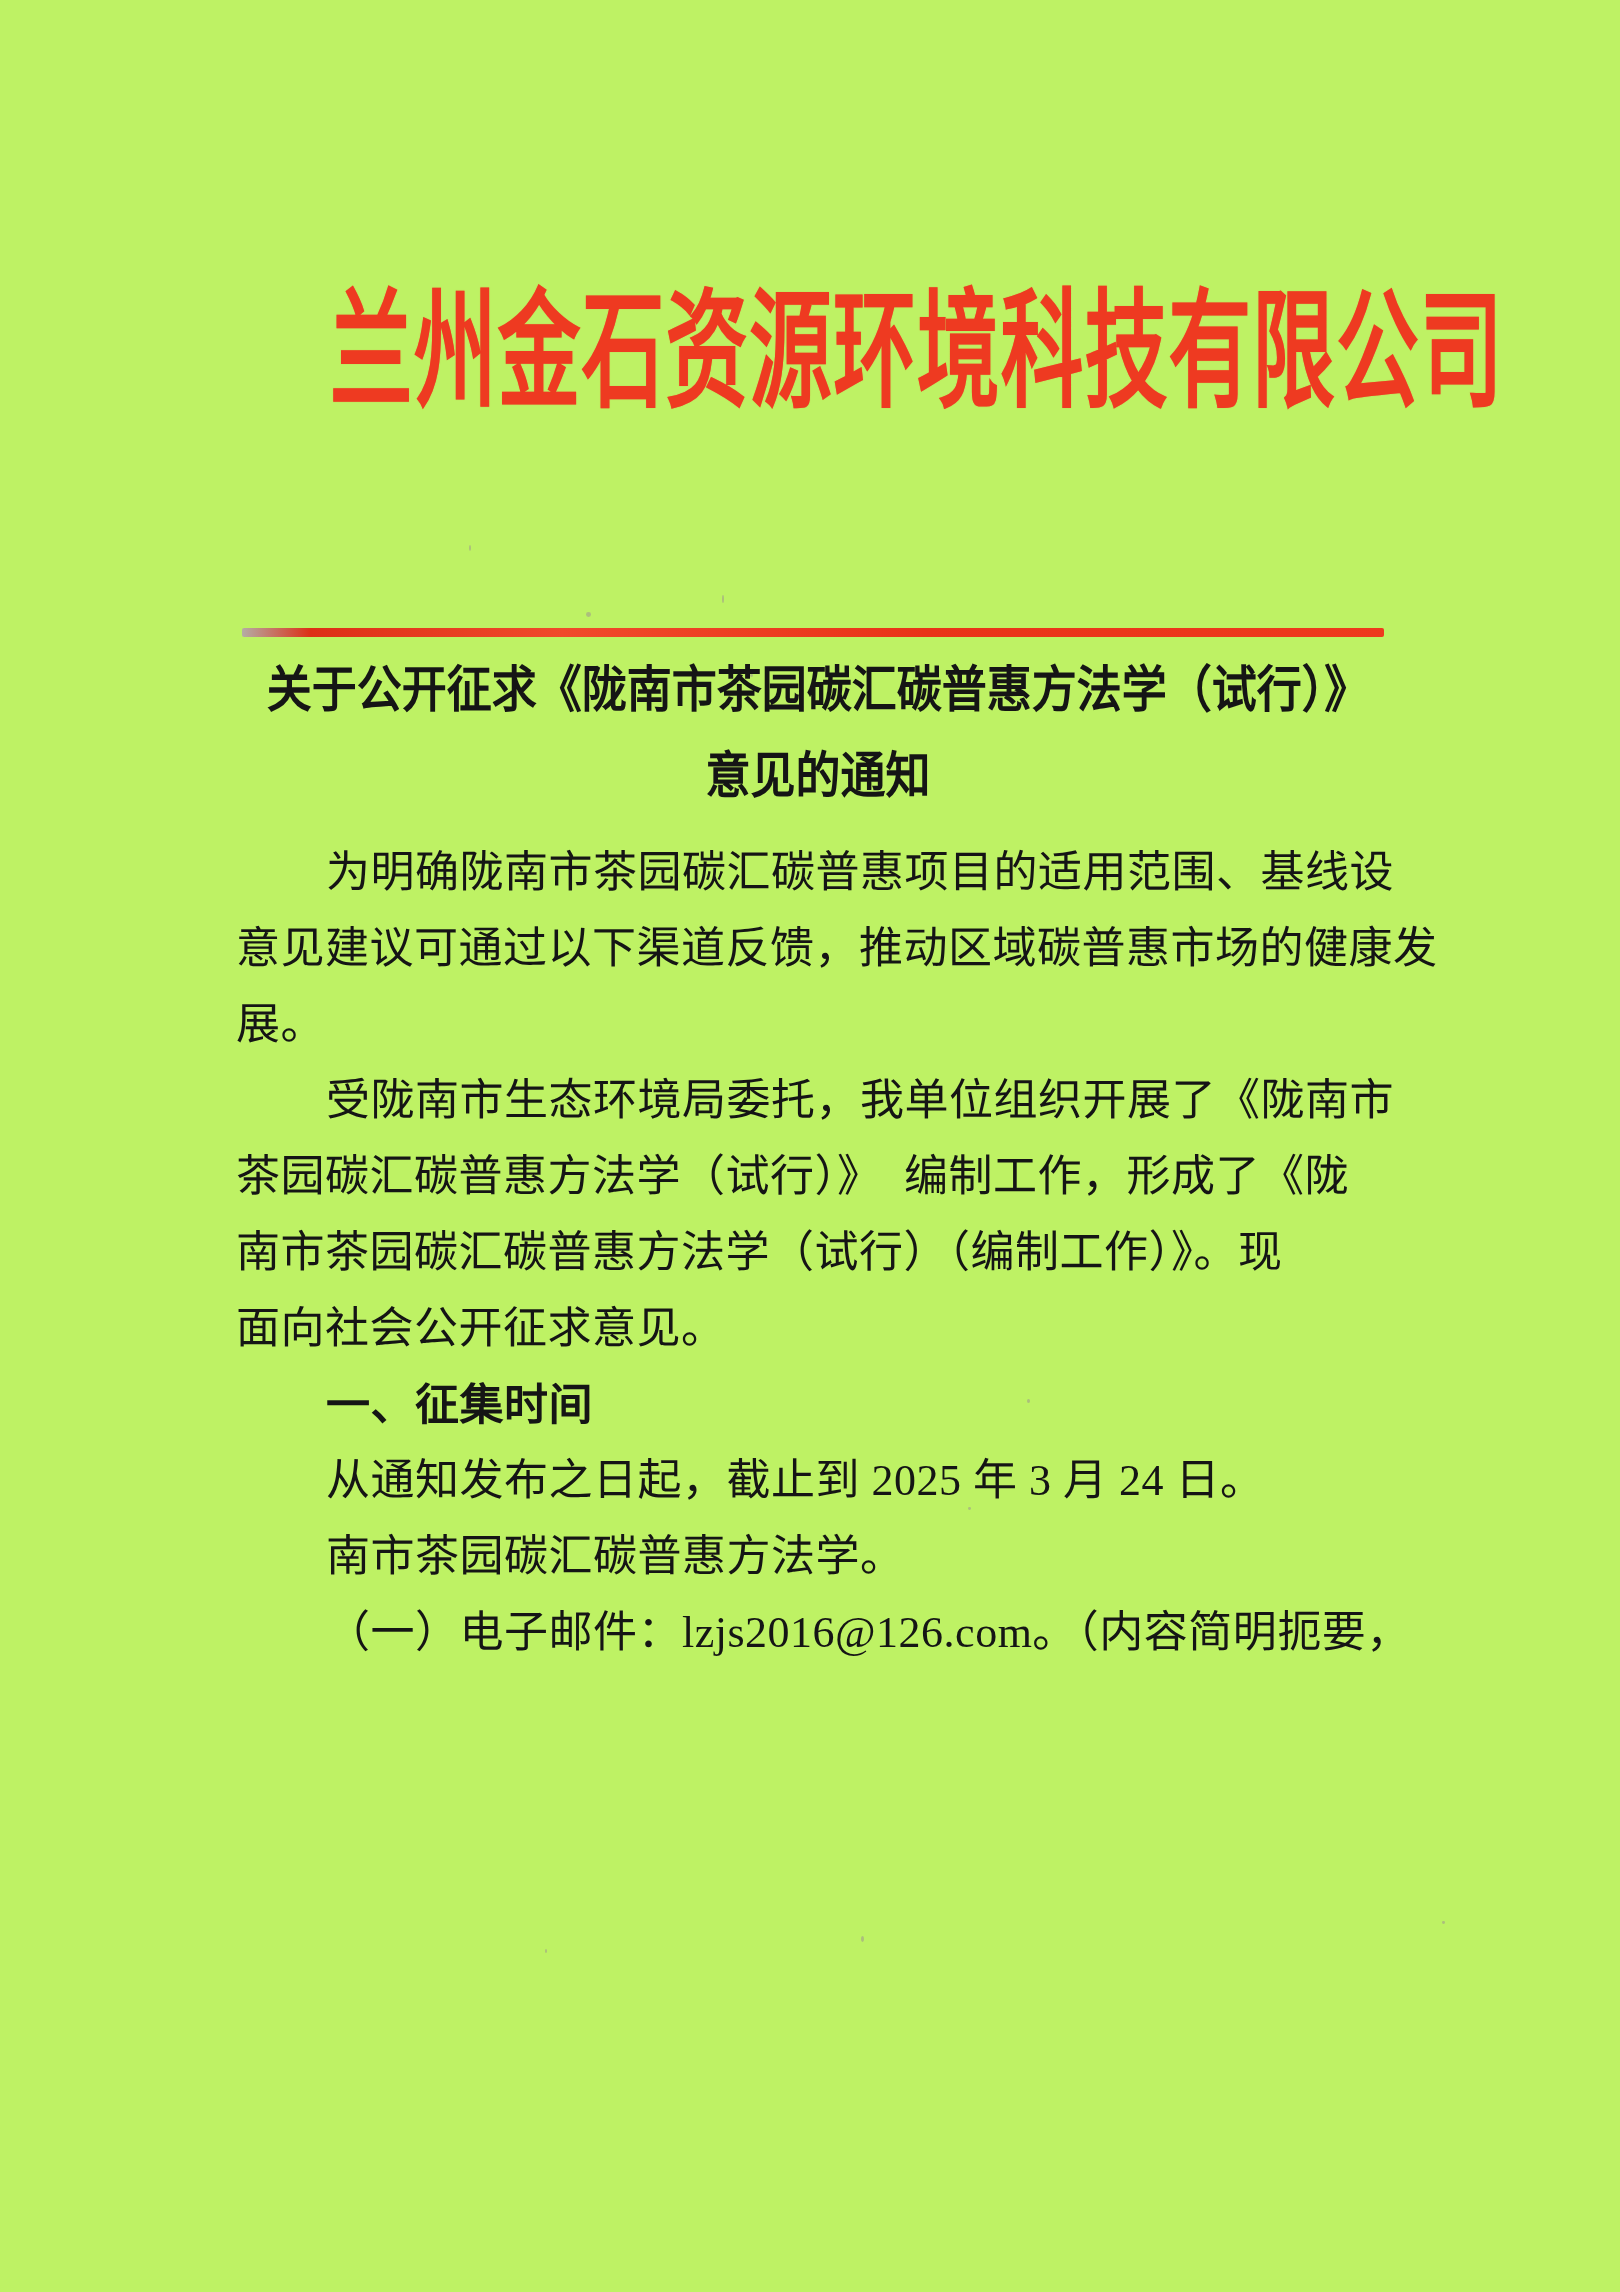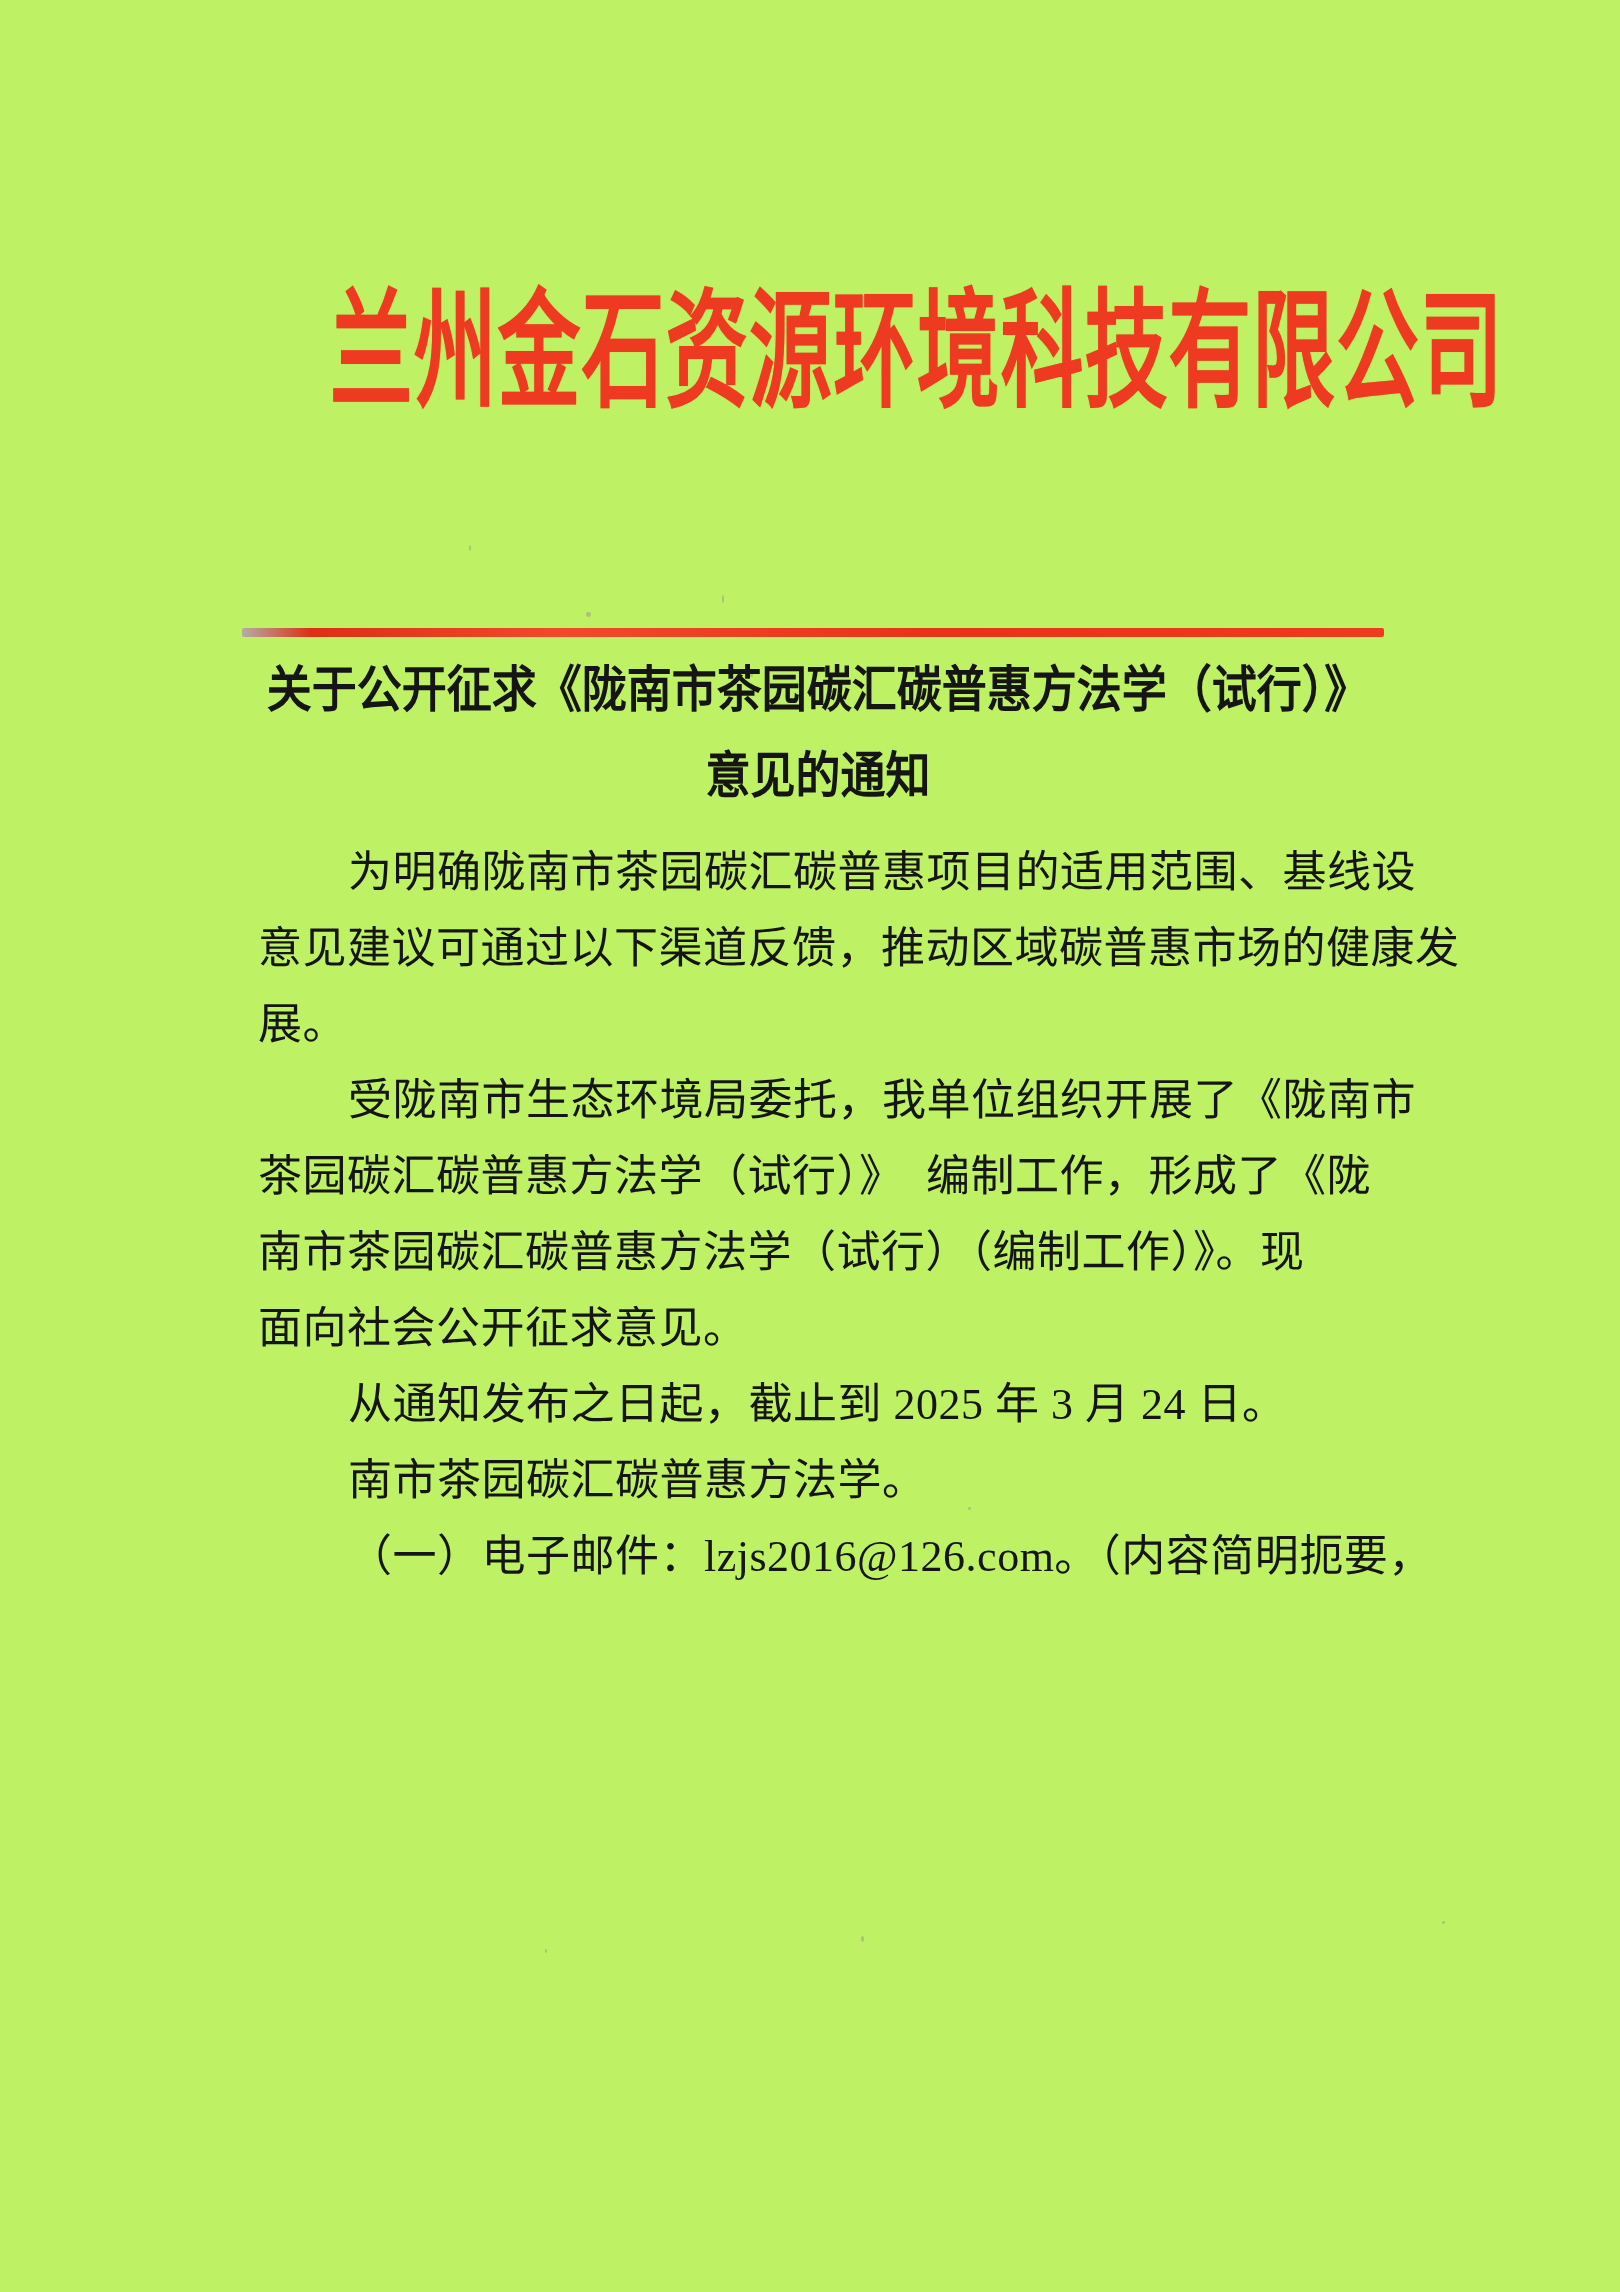--- a/index.html
+++ b/index.html
@@ -50,21 +50,21 @@
     font-size:45px;
     font-weight:700;
     letter-spacing:0;
     white-space:nowrap;
     transform:scaleY(1.12);
     transform-origin:center;
   }
   
   .body-block{
     position:absolute;
-    top:835px;left:258px;
+    top:835px;left:236px;
     width:1127px;
   }
   .line{
     height:76px;line-height:76px;
     font-size:44px;
     letter-spacing:0.5px;
     white-space:nowrap;
     font-family:"Liberation Serif", serif;
   }
   .line.indent{padding-left:90px;}
@@ -98,20 +98,21 @@
   </div>
 
   <main class="body-block">
     <div class="line indent">为明确陇南市茶园碳汇碳普惠项目的适用范围、基线设</div>
     <div class="line">意见建议可通过以下渠道反馈，推动区域碳普惠市场的健康发</div>
     <div class="line">展。</div>
     <div class="line indent">受陇南市生态环境局委托，我单位组织开展了《陇南市</div>
     <div class="line">茶园碳汇碳普惠方法学（试行）》　编制工作，形成了《陇</div>
     <div class="line">南市茶园碳汇碳普惠方法学（试行）（编制工作）》。现</div>
     <div class="line">面向社会公开征求意见。</div>
+    <div class="line heading indent">一、征集时间</div>
     <div class="line indent">从通知发布之日起，截止到 2025 年 3 月 24 日。</div>
     <div class="line indent">南市茶园碳汇碳普惠方法学。</div>
     <div class="line indent">（一）电子邮件：lzjs2016@126.com。（内容简明扼要，</div>
   </main>
 
   <span class="speck" style="left:586px;top:612px;width:4.9px;height:4.9px;"></span>
   <span class="speck" style="left:722px;top:595px;width:2px;height:7.8px;"></span>
   <span class="speck" style="left:750px;top:674px;width:2.9px;height:2.9px;"></span>
   <span class="speck" style="left:469px;top:545px;width:2px;height:5.9px;"></span>
   <span class="speck" style="left:1027px;top:1399px;width:2.9px;height:3.9px;"></span>

